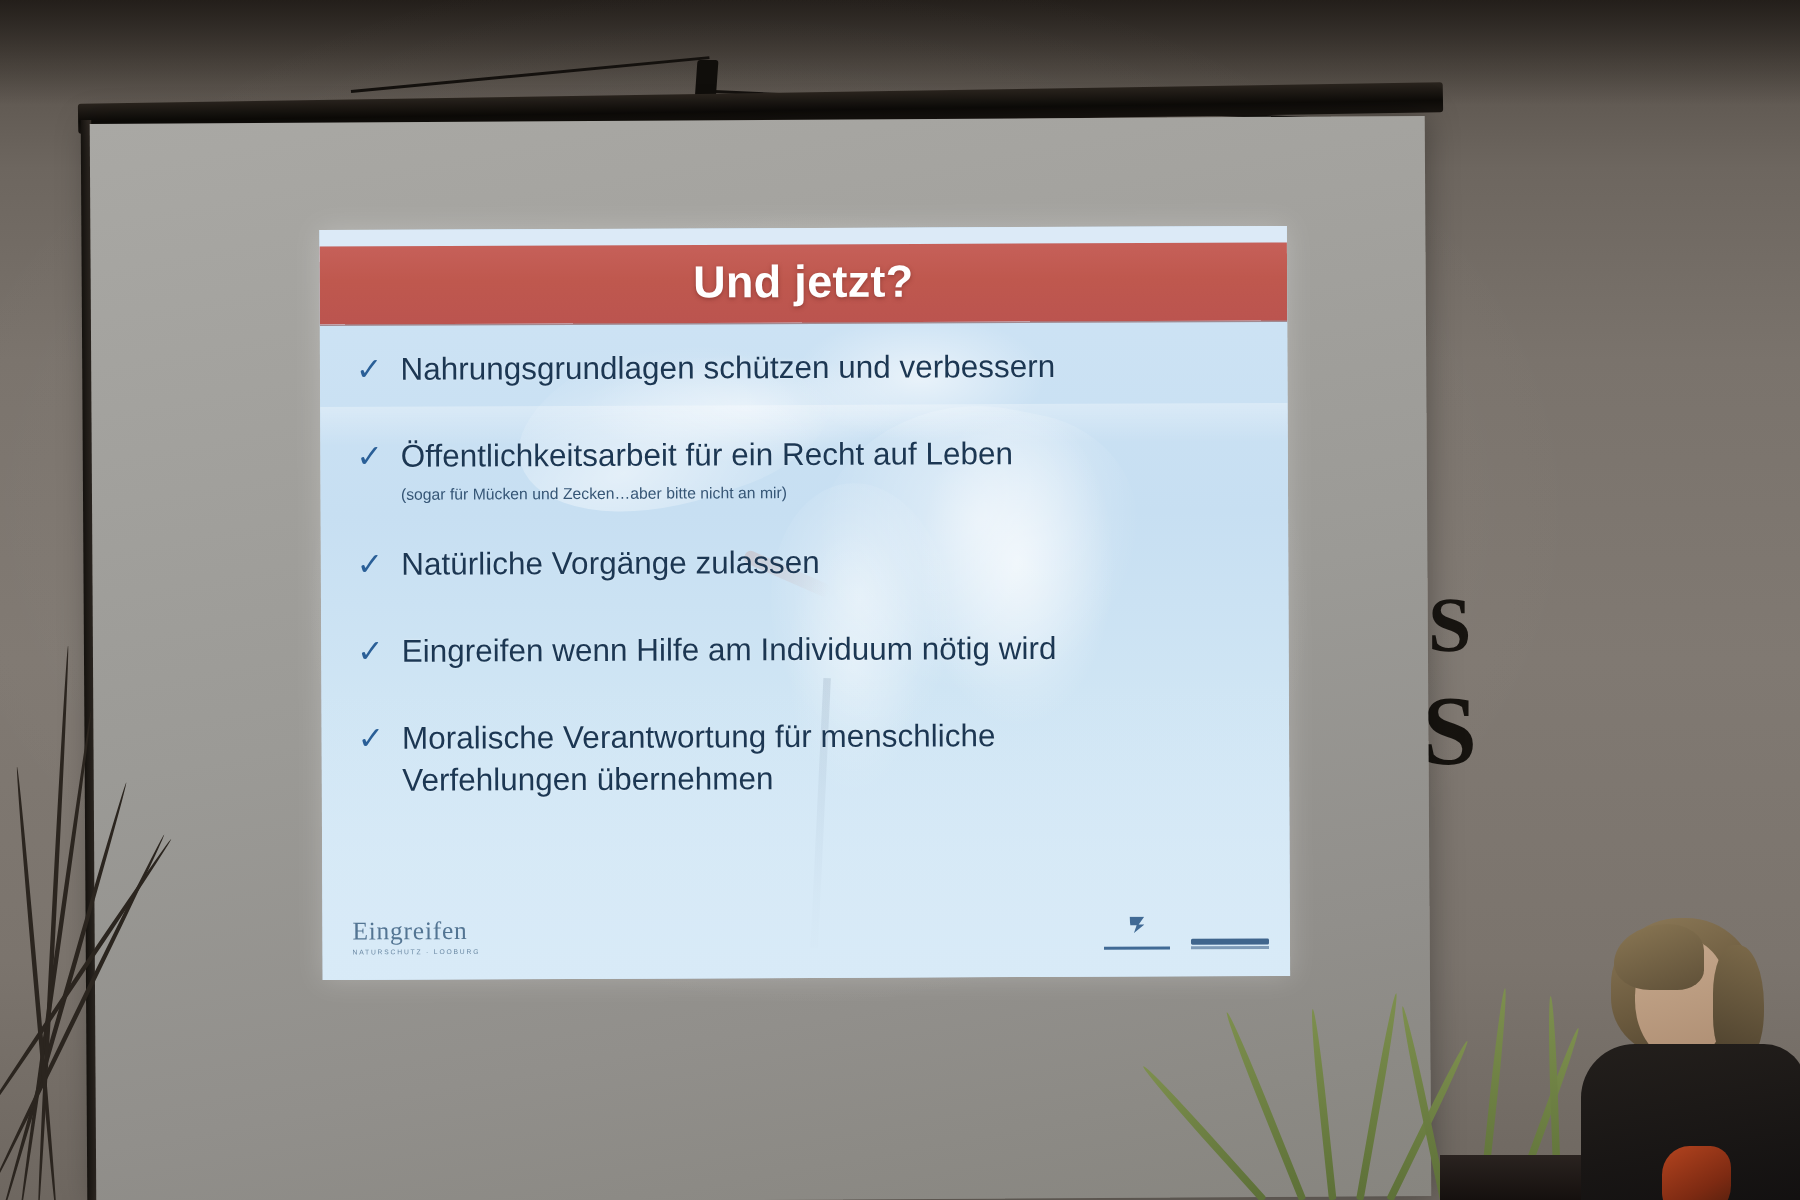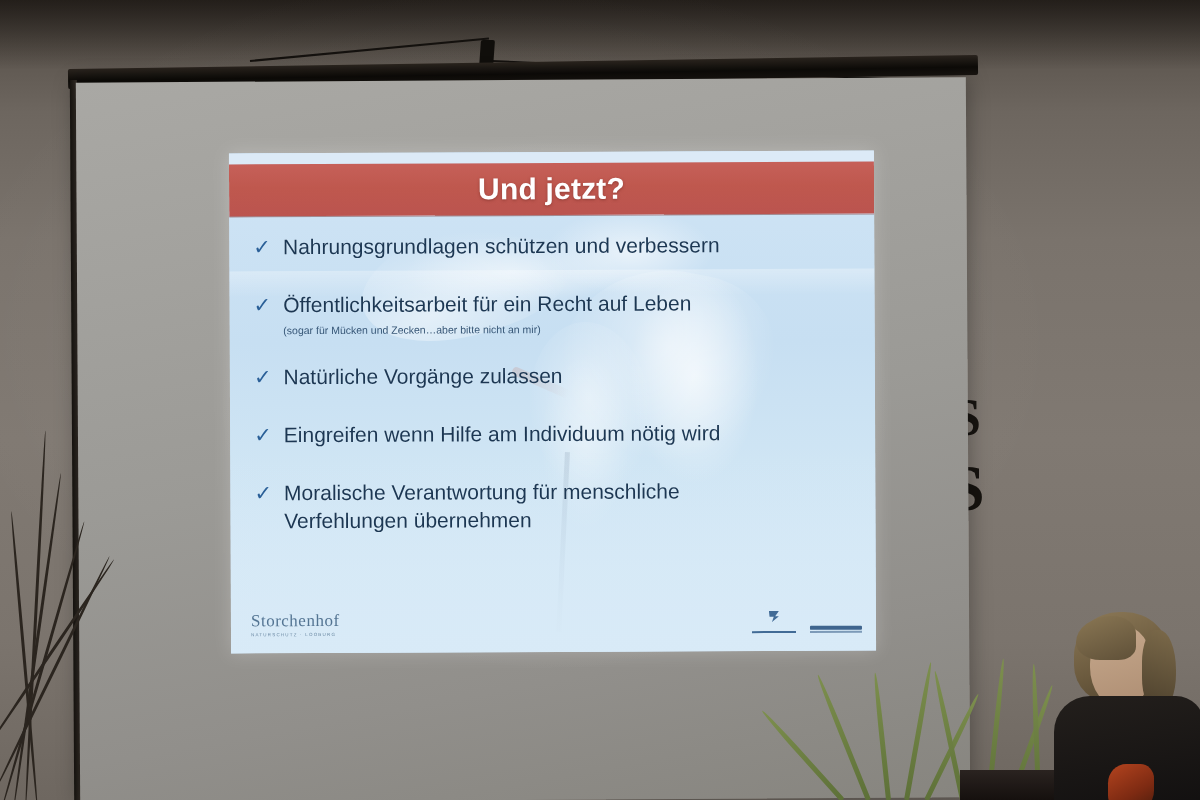--- a/index.html
+++ b/index.html
@@ -34,21 +34,21 @@
     line-height:1;
   }
   .wall-logo-s1{left:952px;top:392px;font-size:52px;}
   .wall-logo-s2{left:948px;top:455px;font-size:66px;}
   .wall-logo-clip{
     position:absolute;left:922px;top:290px;width:260px;height:330px;
     overflow:hidden;
   }
 
   
-  .screen-wrap{position:absolute;left:60px;top:40px;width:930px;height:760px;}
+  .screen-wrap{position:absolute;left:44px;top:40px;width:930px;height:760px;}
 
   .screen-hanger{
     position:absolute;left:420px;top:0px;width:14px;height:28px;
     background:#100e0b;border-radius:2px;
     transform:skewX(-4deg);
   }
   .screen-wire-l,.screen-wire-r{
     position:absolute;top:20px;height:2px;background:#14110e;transform-origin:left center;
   }
   .screen-wire-l{left:190px;width:240px;transform:rotate(-5.4deg);}
@@ -331,21 +331,21 @@
           <span class="check">✓</span>
           <span style="display:inline-block;max-width:500px;">
             <span class="btext">Moralische Verantwortung für menschliche Verfehlungen übernehmen</span>
           </span>
         </div>
 
       </div>
 
       <div class="slide-footer">
         <div class="logo-storchenhof">
-          <span>Storchenhof</span>
+          <span>Eingreifen</span>
           <span class="sub">NATURSCHUTZ · LOOBURG</span>
         </div>
         <div class="logo-r1">
           <span class="mark"></span>
           <span class="rule"></span>
         </div>
         <div class="logo-r2">
           <span class="bar"></span>
           <span class="bar2"></span>
         </div>

